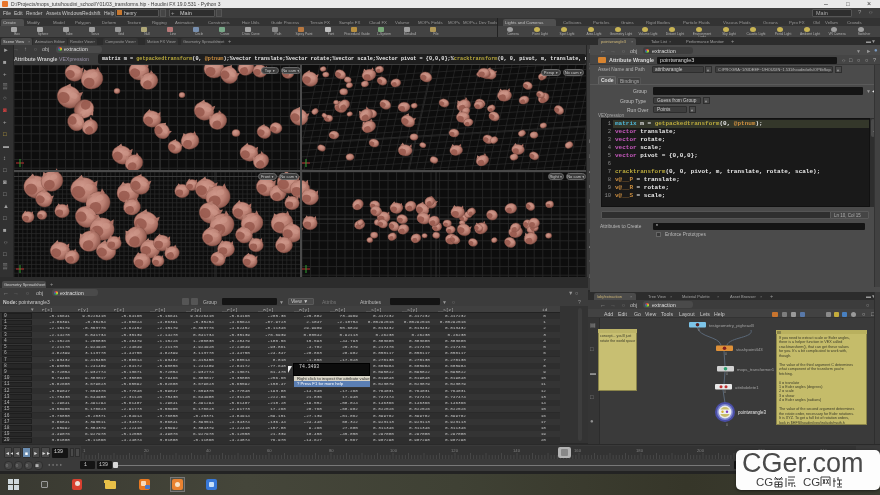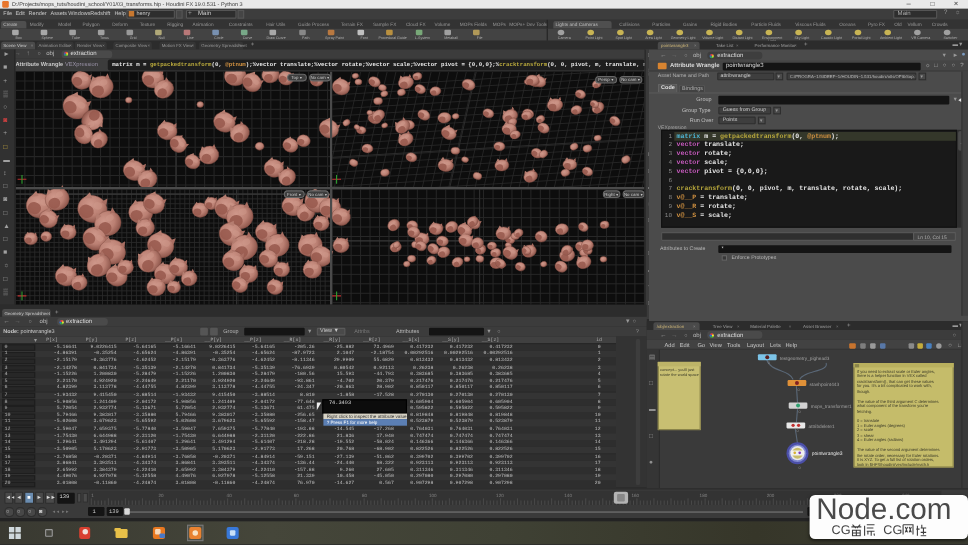--- a/index.html
+++ b/index.html
@@ -2554,21 +2554,21 @@
 <div class="abs" style="left:104px;top:480px;width:6px;height:3px;background:#e8c048;border-radius:1px 1px 0 0;"></div>
 <div class="abs" style="left:139px;top:479px;width:11px;height:11px;background:#e87820;border-radius:2px;"></div>
 <div class="abs" style="left:141px;top:481px;width:5px;height:5px;background:#f8d8b8;border-radius:1px;"></div>
 <div class="abs" style="left:145px;top:485px;width:5px;height:4px;background:#4878c8;border-radius:1px;"></div>
 <div class="abs" style="left:172px;top:479px;width:11px;height:11px;background:#e87820;border-radius:2px;"></div>
 <div class="abs" style="left:175px;top:482px;width:5px;height:5px;background:#f8e0c0;border-radius:50%;"></div>
 <div class="abs" style="left:170px;top:477px;width:15px;height:15px;border:1px solid #777;background:rgba(255,255,255,0.08);"></div>
 <div class="abs" style="left:206px;top:479px;width:11px;height:11px;background:#3878d8;border-radius:2px;"></div>
 <div class="abs" style="left:209px;top:482px;width:5px;height:5px;background:#c8e0f8;border-radius:1px;"></div>
 <div class="abs" style="left:736px;top:450px;width:144px;height:40px;background:#fdfdfd;border-radius:5px;box-shadow:0 1px 3px rgba(0,0,0,0.5);"></div>
-<div class="abs txt" style="left:742px;top:449px;font-size:27px;color:#4a4a4a;line-height:29px;letter-spacing:0px;">Node.com</div>
+<div class="abs txt" style="left:742px;top:449px;font-size:27px;color:#4a4a4a;line-height:29px;letter-spacing:0px;">CGer.com</div>
 <div class="abs" style="left:756px;top:475px;width:110px;height:13px;"><svg width="120" height="13" viewBox="0 0 120 13">
       <text x="0" y="10.5" font-size="11.5" fill="#3f3f3f" font-family="Liberation Sans">CG</text>
       <g transform="translate(17,1)" stroke="#3f3f3f" stroke-width="1" fill="none">
         <path d="M1 3 L10 3 M2 1 L5 4 M9 1 L6 4 M2 6 L9 6 L9 11 L2 11 Z M2 8.5 L9 8.5 M5.5 6 L5.5 11"></path>
       </g>
       <g transform="translate(29,1)" stroke="#3f3f3f" stroke-width="1" fill="none">
         <path d="M1 2 L1 11 M3 1 L10 1 M3 4 L9 4 M3 7 L10 7 M4 7 L4 10 M7 7 L7 11 M9.5 9 L10 11"></path>
       </g>
       <text x="47" y="10.5" font-size="11.5" fill="#3f3f3f" font-family="Liberation Sans">CG</text>
       <g transform="translate(64,1)" stroke="#3f3f3f" stroke-width="1" fill="none">

